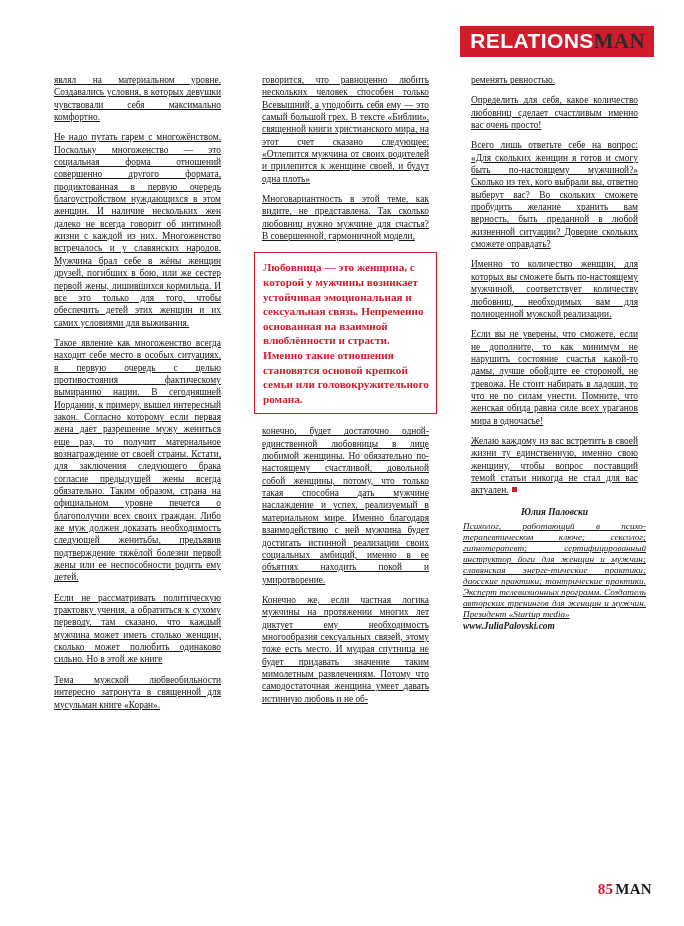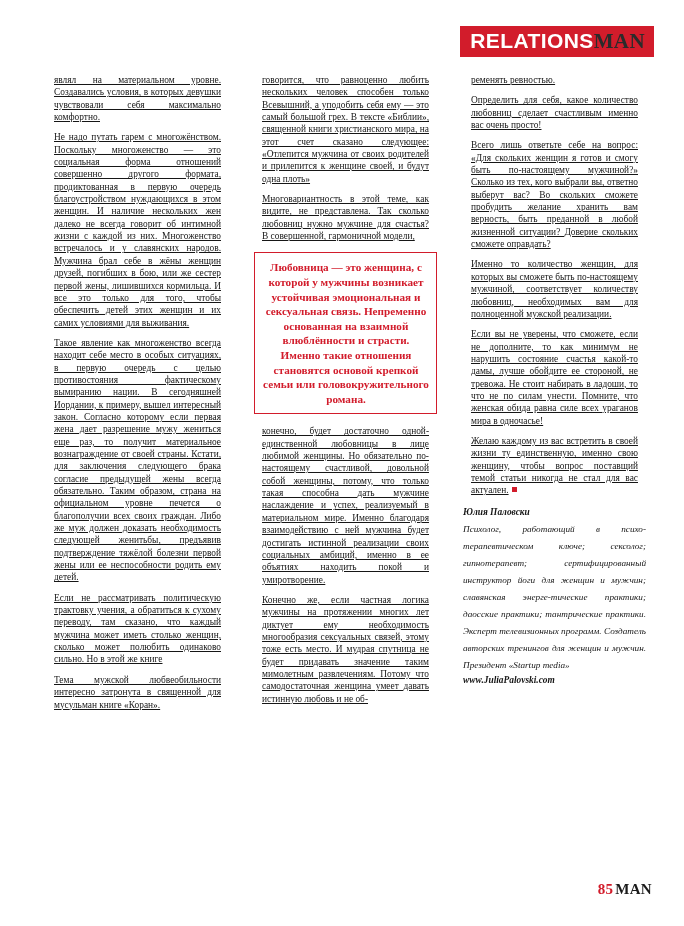--- a/index.html
+++ b/index.html
@@ -81,37 +81,38 @@
   .pullquote {
     box-sizing: border-box;
     border: 1.2px solid #d21c2b;
     color: #d21c2b;
     font-family: "Liberation Serif", serif;
     font-weight: bold;
     font-size: 11.2px;
     line-height: 14.6px;
     padding: 7px 7px 7px 8px;
     margin: 10px 0 11px 0;
-    text-align: center;
+    text-align: left;
   }
 
   
   .author-name {
-    text-align: left;
+    text-align: center;
     font-style: italic;
     font-weight: bold;
     font-size: 9.4px;
     margin-top: 9px;
     margin-bottom: 3px;
   }
   .author-bio {
     font-style: italic;
     font-size: 9.2px;
-    line-height: 17px;
+    line-height: 11px;
     text-align: justify;
+    text-decoration: underline;
   }
   .author-site {
     font-style: italic;
     font-weight: bold;
     font-size: 9.4px;
     text-align: left;
     margin-top: 0px;
   }
   .red-square {
     display: inline-block;

